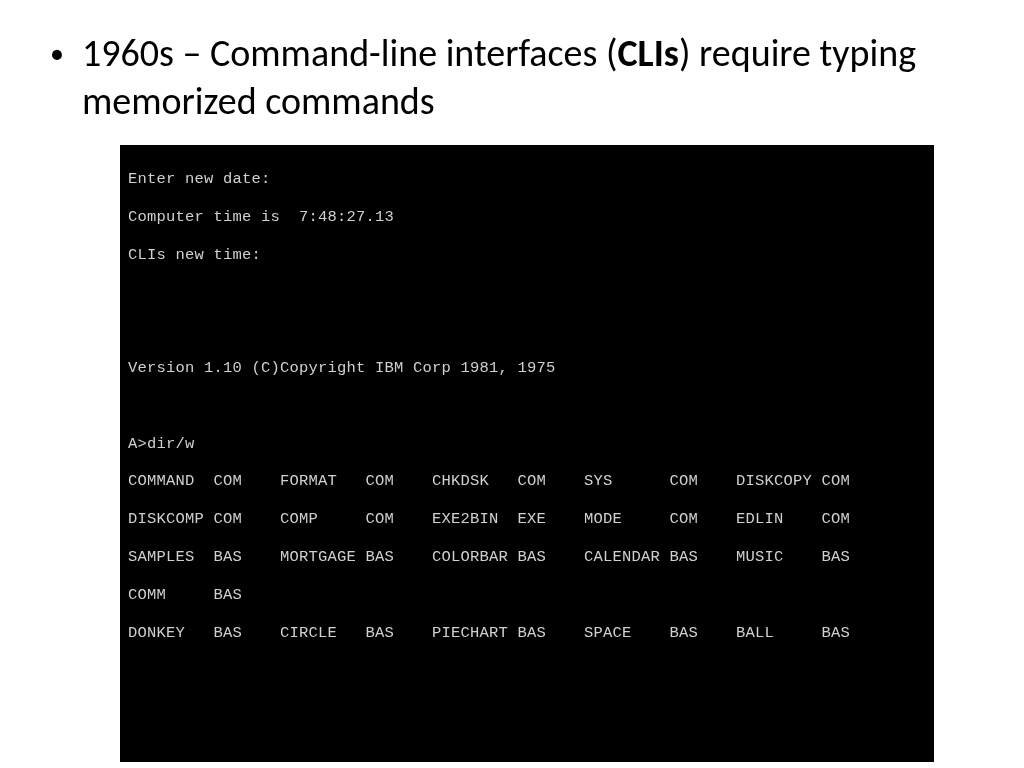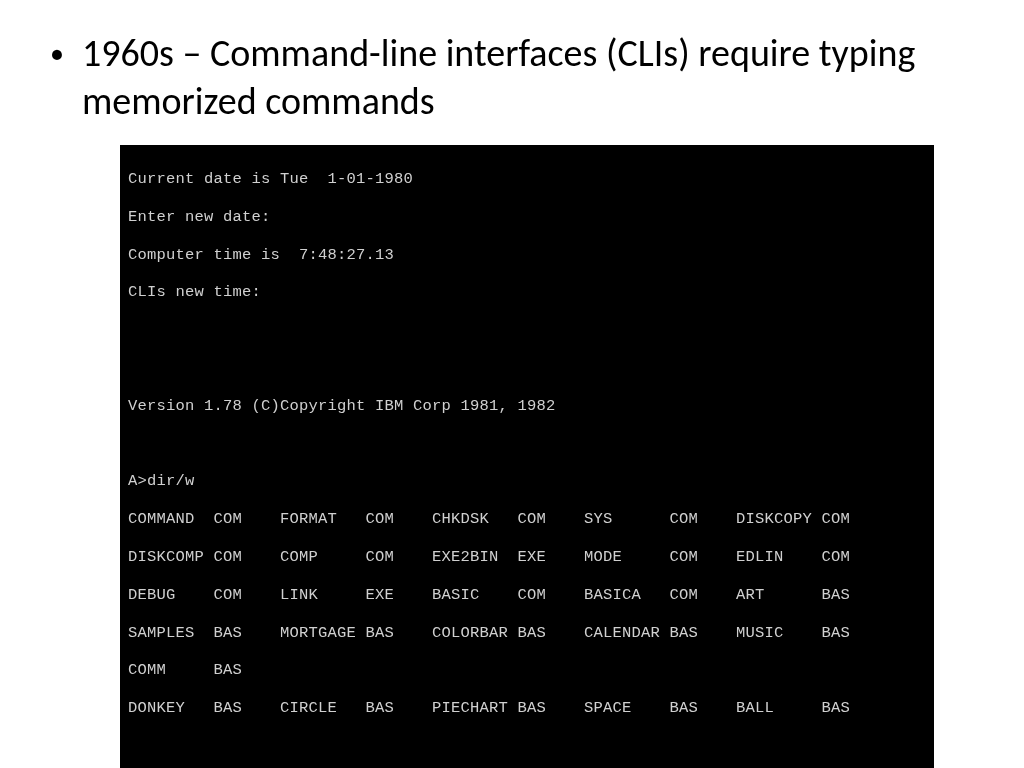--- a/index.html
+++ b/index.html
@@ -20,21 +20,21 @@
       font-size: 28px;
       margin-right: 18px;
       margin-top: 6px;
       color: #000;
     }
     .bullet-text {
       font-size: 38px;
       line-height: 1.25;
       color: #000;
     }
-    .bullet-text .bold { font-weight: normal; }
+    .bullet-text .bold { font-weight: bold; }
     .terminal {
       background: #000;
       margin: 0 60px 0 90px;
       padding: 6px 10px 6px 8px;
       font-family: "Courier New", monospace;
       font-size: 15.5px;
       line-height: 1.22;
       color: #d0d0d0;
       letter-spacing: 0.2px;
       white-space: pre;
@@ -44,32 +44,30 @@
 <body>
 
 <div class="bullet-wrap">
   <span class="bullet-dot">•</span>
   <span class="bullet-text">
     <span>1960s – Command-line interfaces (</span><span class="bold">CLIs</span><span>) require typing memorized commands</span>
   </span>
 </div>
 
 <div class="terminal">
-<div>Current date is Tue  1-01-1980</div>
 <div>Enter new date:</div>
 <div>Computer time is  7:48:27.13</div>
 <div>CLIs new time:</div>
 <div> </div>
 <div> </div>
-<div>Version 1.78 (C)Copyright IBM Corp 1981, 1982</div>
+<div>Version 1.10 (C)Copyright IBM Corp 1981, 1975</div>
 <div> </div>
 <div>A&gt;dir/w</div>
 <div>COMMAND  COM    FORMAT   COM    CHKDSK   COM    SYS      COM    DISKCOPY COM</div>
 <div>DISKCOMP COM    COMP     COM    EXE2BIN  EXE    MODE     COM    EDLIN    COM</div>
-<div>DEBUG    COM    LINK     EXE    BASIC    COM    BASICA   COM    ART      BAS</div>
 <div>SAMPLES  BAS    MORTGAGE BAS    COLORBAR BAS    CALENDAR BAS    MUSIC    BAS</div>
 <div>COMM     BAS</div>
 <div>DONKEY   BAS    CIRCLE   BAS    PIECHART BAS    SPACE    BAS    BALL     BAS</div>
 
 
 
 
 
 </div>
 

